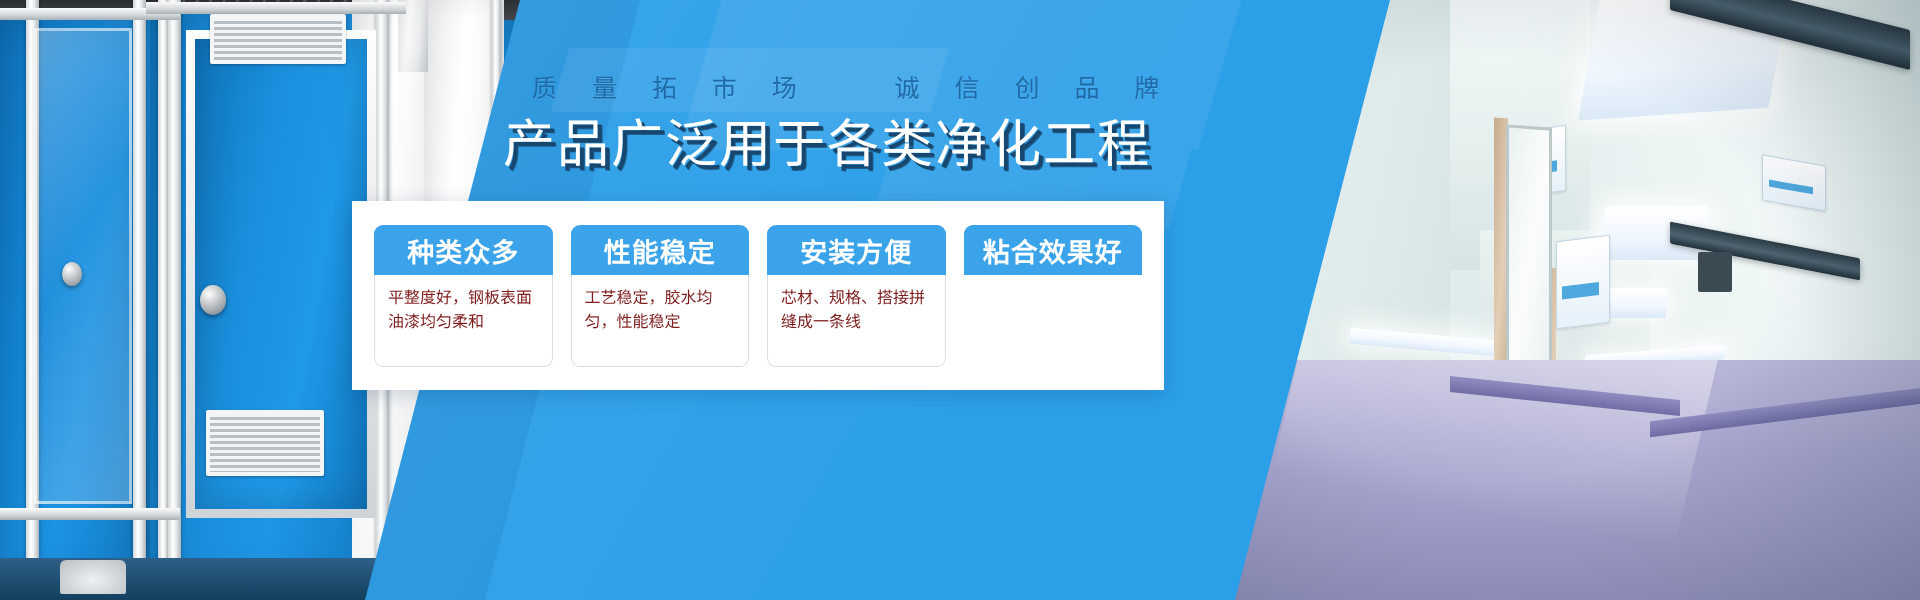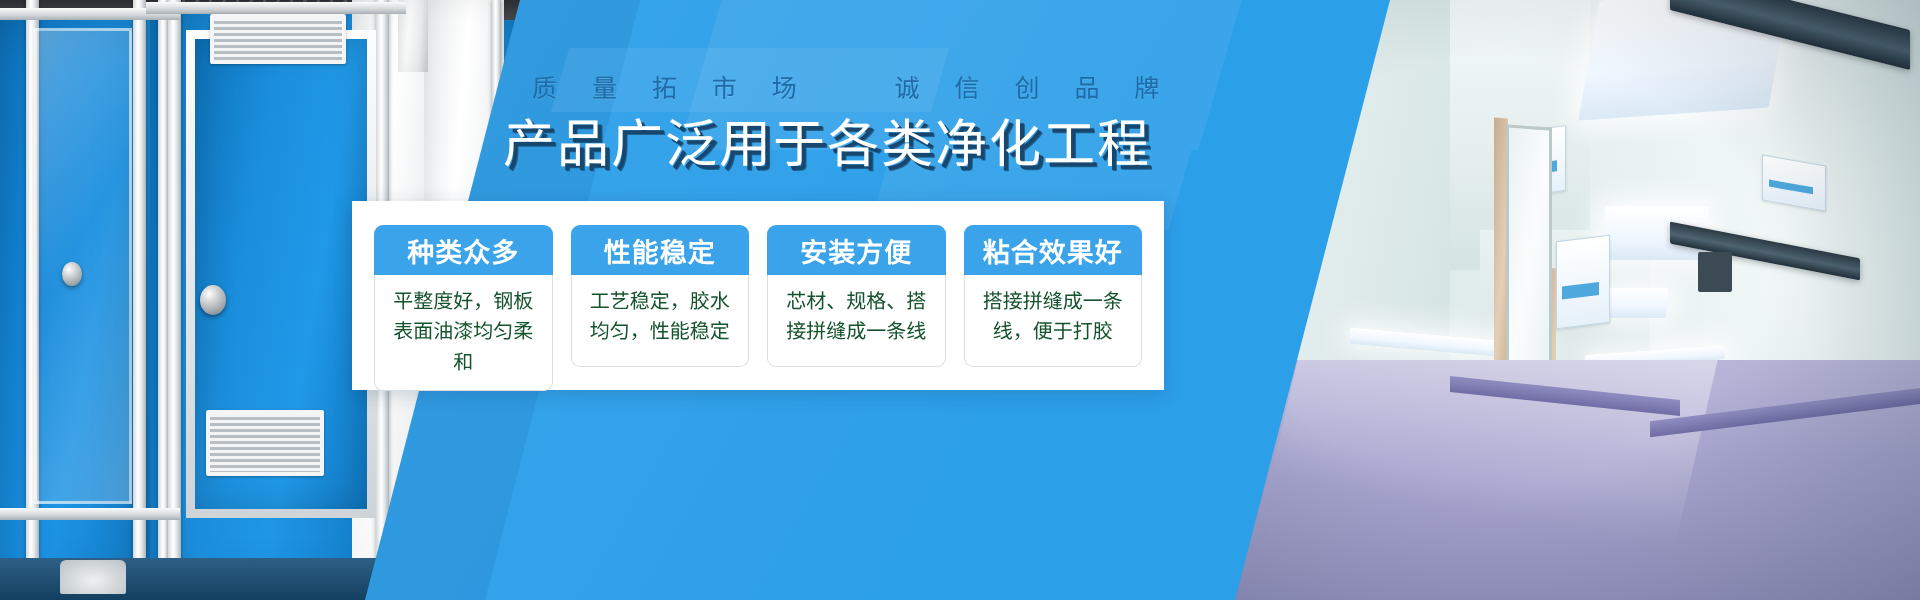--- a/index.html
+++ b/index.html
@@ -234,25 +234,24 @@
     letter-spacing:1px;
     white-space:nowrap;
   }
   .card-body{
     min-height:92px;
     border:1px solid #d8dde0;
     border-top:none;
     border-radius:0 0 9px 9px;
     padding:11px 13px 13px 13px;
     box-sizing:border-box;
-    color:#14532d;
-    font-size:20px;
+    color:#7f1d1d;
+    font-size:16px;
     line-height:1.52;
     background:#fff;
-    text-align:center;
   }
 
   
   .noselect{user-select:none;}
 </style>
 </head>
 <body>
 
 <div id="banner">
 
@@ -371,19 +370,18 @@
         <div class="card-body">工艺稳定，胶水均匀，性能稳定</div>
       </div>
 
       <div class="card">
         <div class="card-head">安装方便</div>
         <div class="card-body">芯材、规格、搭接拼缝成一条线</div>
       </div>
 
       <div class="card">
         <div class="card-head">粘合效果好</div>
-        <div class="card-body">搭接拼缝成一条线，便于打胶</div>
       </div>
 
     </div>
   </div>
 
 </div>
 
 </body></html>

